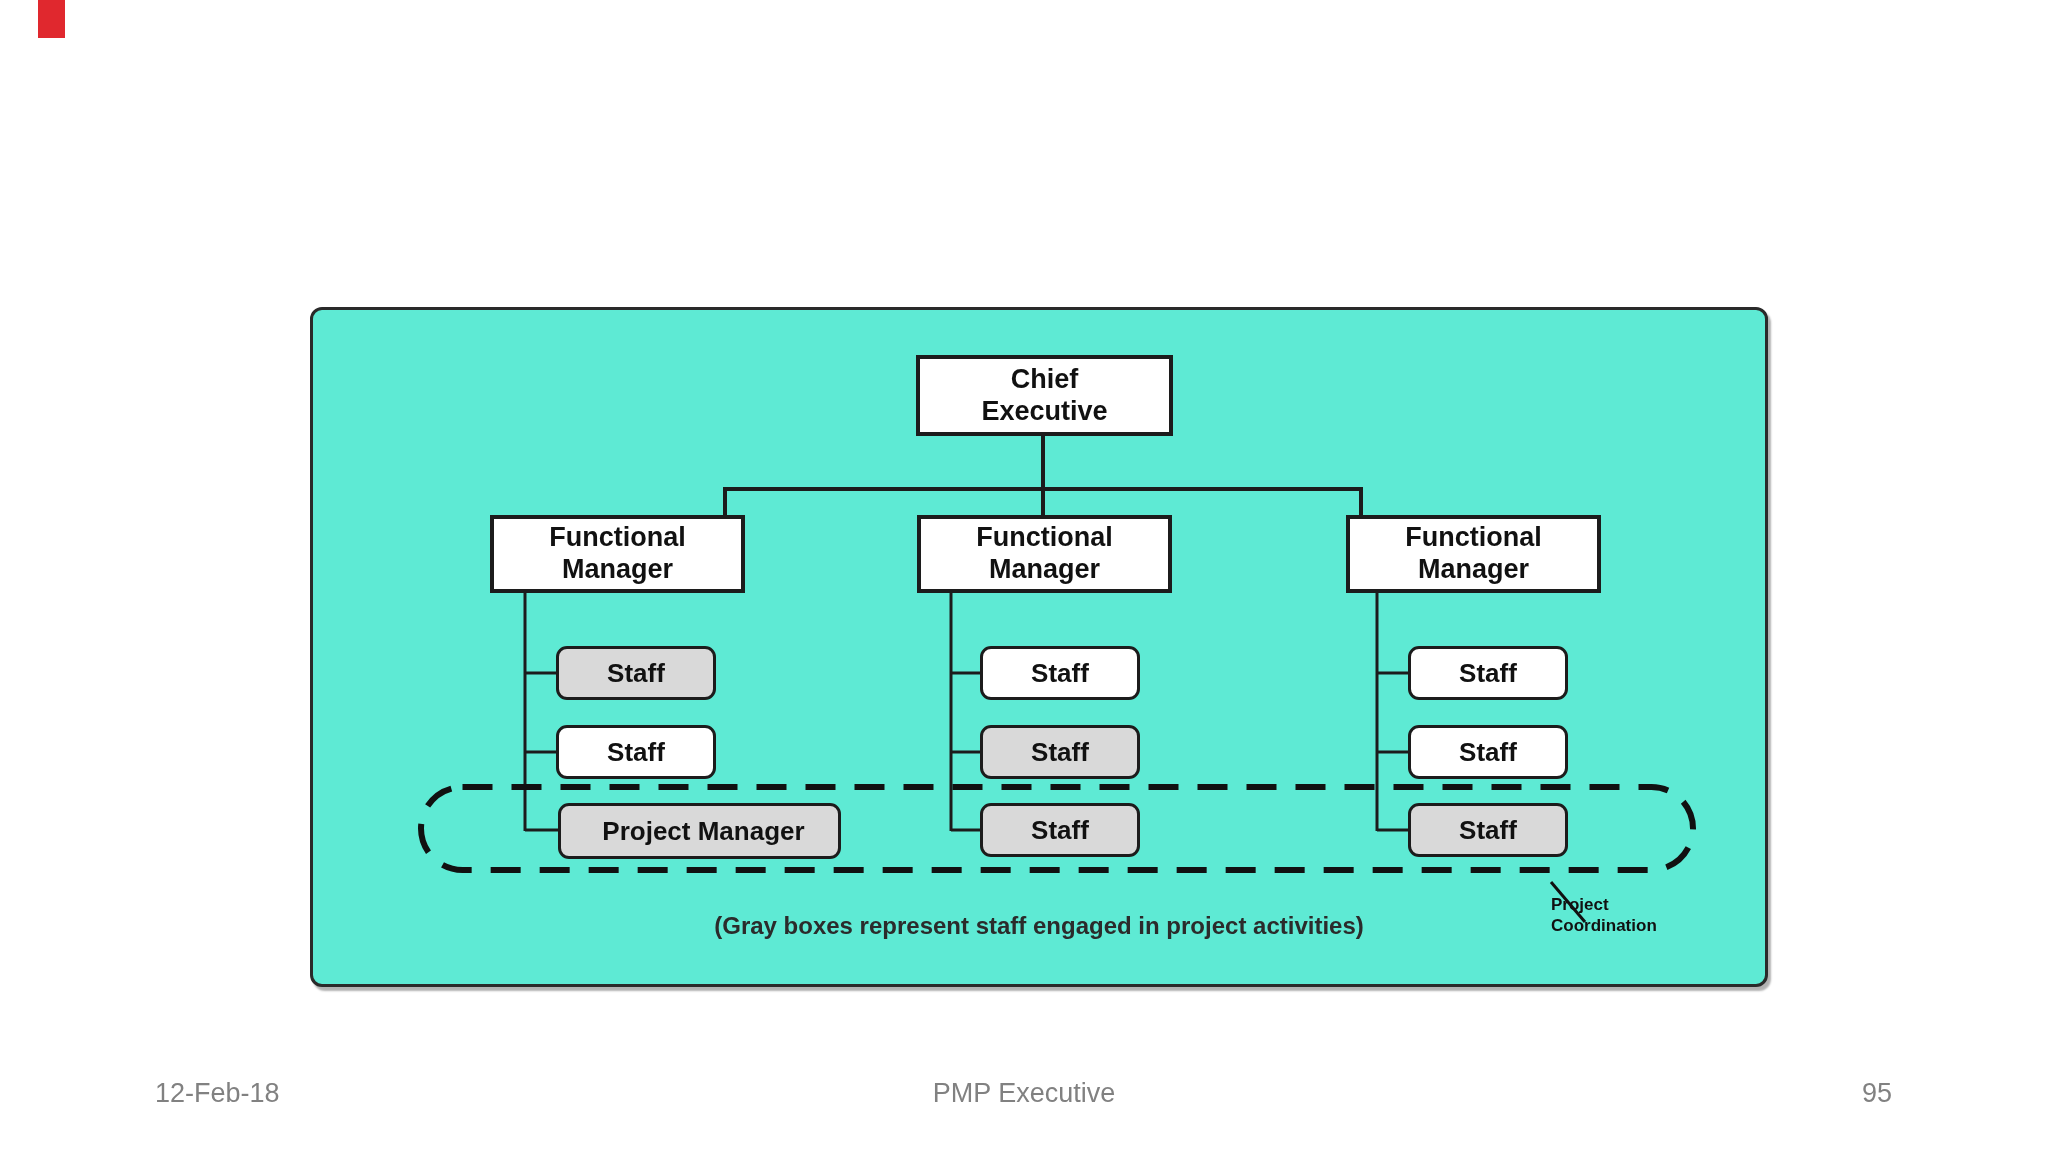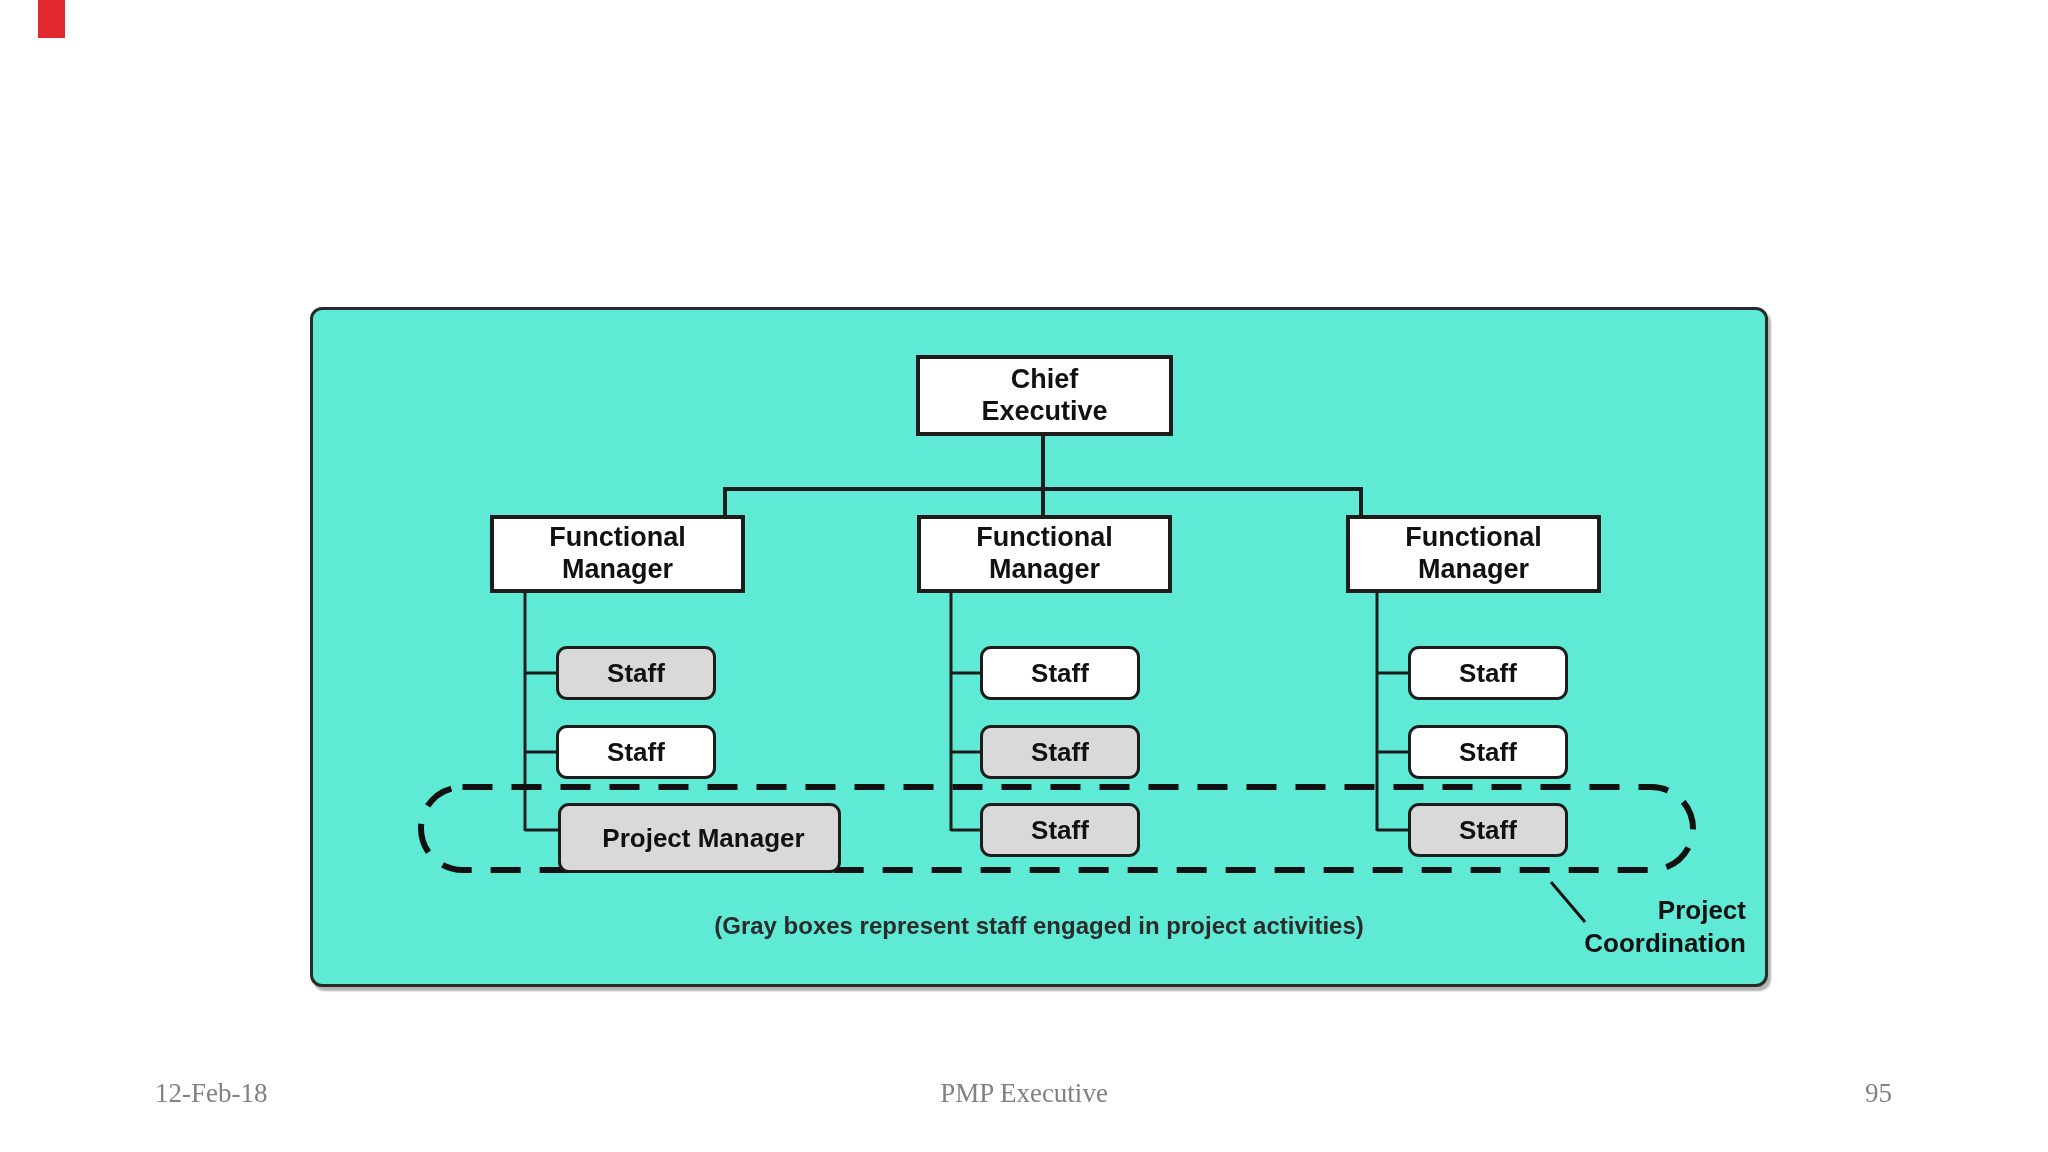--- a/index.html
+++ b/index.html
@@ -25,26 +25,26 @@
     color:#111111; white-space:pre-line; box-sizing:border-box;
   }
   .mgr  { font-weight:700; font-size:27px; line-height:1.18; }
   .staffbox { font-weight:600; font-size:26px; border-width:3px;border-radius:11px; }
   .gray { background:#d9d9d9; }
   .caption {
     position:absolute; left:50%; top:602px; transform:translateX(-50%);
     font-size:24px; font-weight:700; color:#2b2b2b; white-space:nowrap;
   }
   .coord {
-    position:absolute; left:1238px; top:584px; width:195px; text-align:right;
-    font-size:26px; font-weight:600; color:#111111; line-height:1.25;
+    position:absolute; left:1238px; top:584px; width:195px; text-align:left;
+    font-size:17px; font-weight:600; color:#111111; line-height:1.25;
     white-space:pre-line;
   }
   .footer-item {
-    position:absolute; top:1078px; font-family:Liberation Serif, serif;
+    position:absolute; top:1078px; font-family:Liberation Sans, sans-serif;
     font-size:27px; color:#818181; white-space:nowrap;text-align:center;
   }
   .f-date { left:155px; }
   .f-center { left:50%; transform:translateX(-50%); }
   .f-page { right:156px; }
 </style>
 </head>
 <body>
 
 <div class="slide">
@@ -83,21 +83,21 @@
 
     <div class="obox mgr" style="left:177px;  top:205px; width:255px; height:78px;">Functional
 Manager</div>
     <div class="obox mgr" style="left:604px;  top:205px; width:255px; height:78px;">Functional
 Manager</div>
     <div class="obox mgr" style="left:1033px; top:205px; width:255px; height:78px;">Functional
 Manager</div>
 
     <div class="obox staffbox gray" style="left:243px;  top:336px; width:160px; height:54px;">Staff</div>
     <div class="obox staffbox" style="left:243px;  top:415px; width:160px; height:54px;">Staff</div>
-    <div class="obox staffbox gray" style="left:245px;  top:493px; width:283px; height:70px;padding-left:8px;">Project Manager</div>
+    <div class="obox staffbox gray" style="left:245px;  top:493px; width:283px; height:56px;padding-left:8px;">Project Manager</div>
 
     <div class="obox staffbox" style="left:667px;  top:336px; width:160px; height:54px;">Staff</div>
     <div class="obox staffbox gray" style="left:667px;  top:415px; width:160px; height:54px;">Staff</div>
     <div class="obox staffbox gray" style="left:667px;  top:493px; width:160px; height:54px;">Staff</div>
 
     <div class="obox staffbox" style="left:1095px; top:336px; width:160px; height:54px;">Staff</div>
     <div class="obox staffbox" style="left:1095px; top:415px; width:160px; height:54px;">Staff</div>
     <div class="obox staffbox gray" style="left:1095px; top:493px; width:160px; height:54px;">Staff</div>
 
     <div class="caption">(Gray boxes represent staff engaged in project activities)</div>

